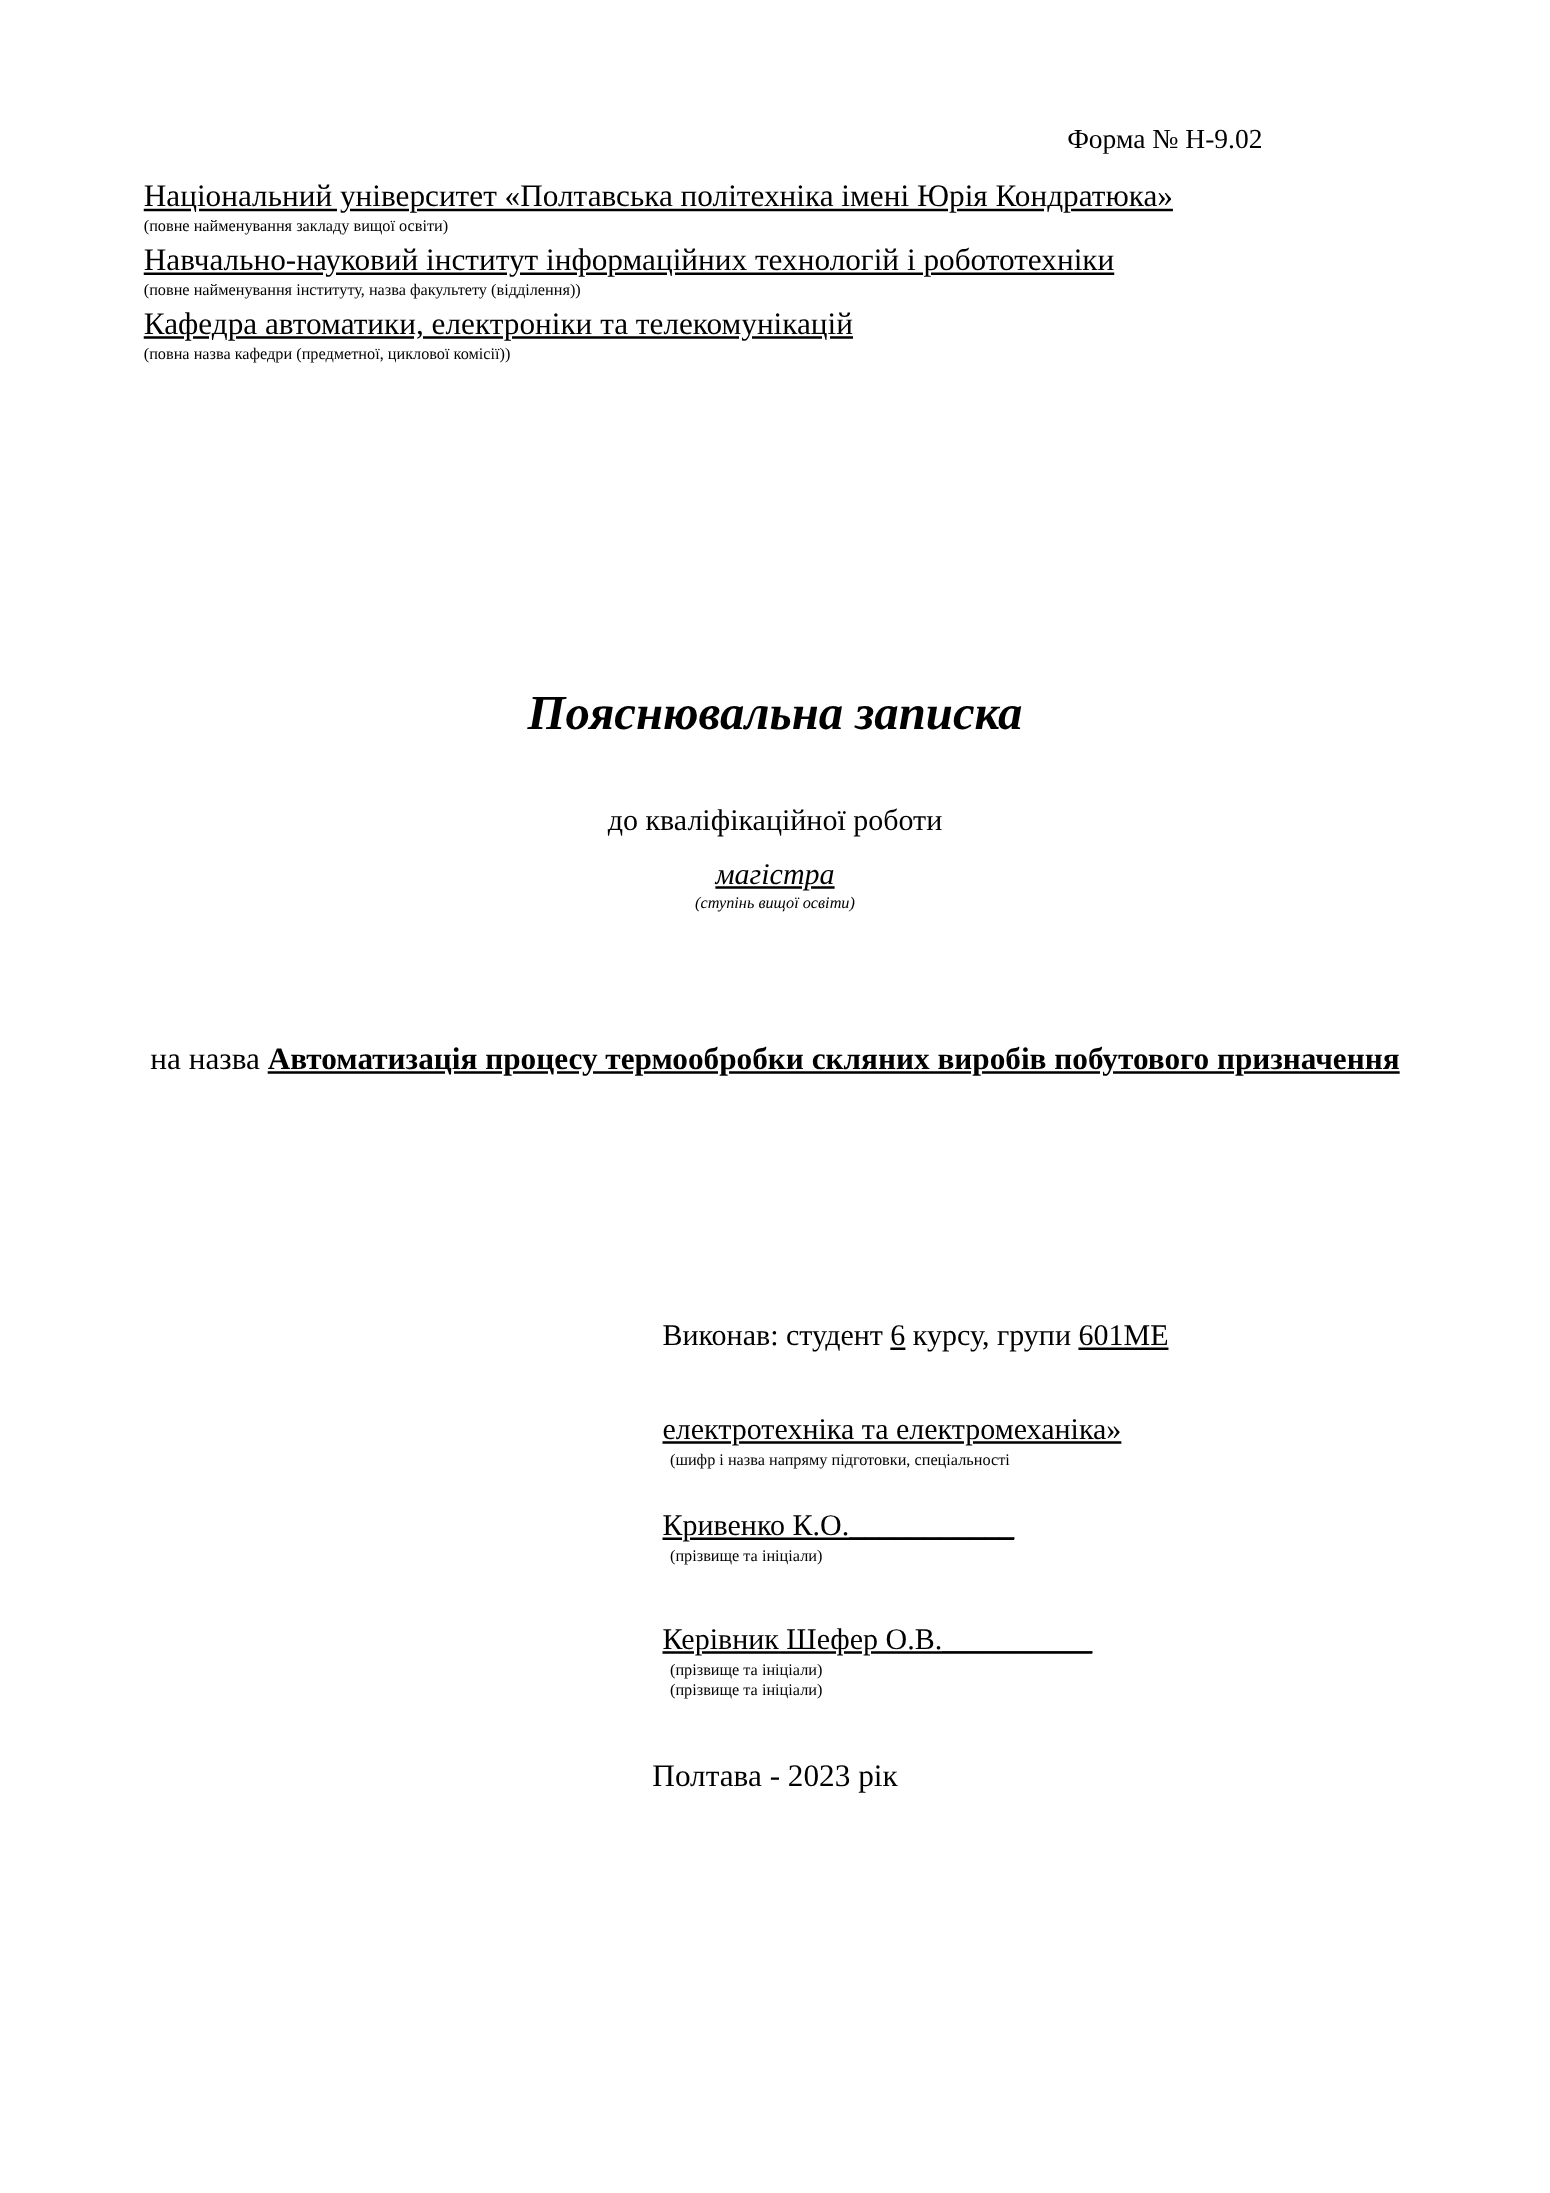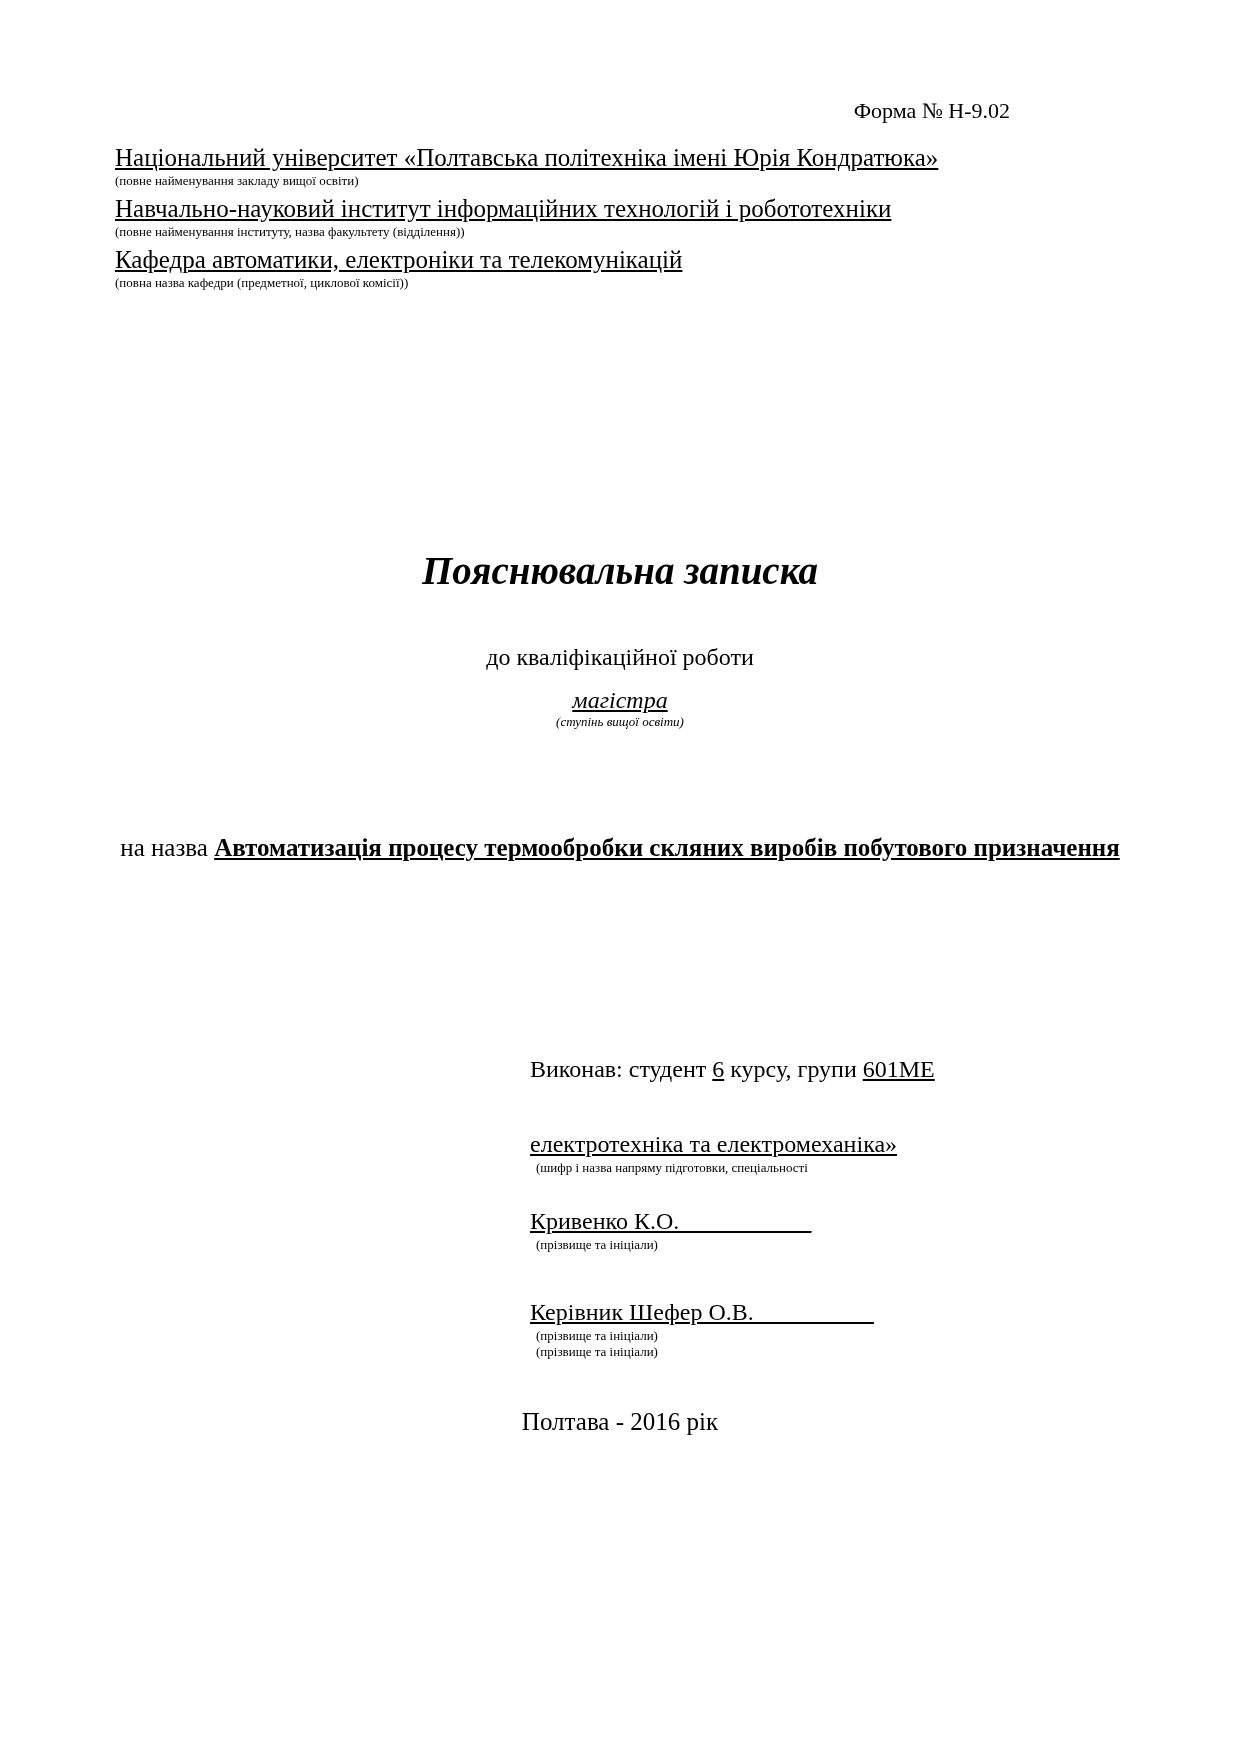--- a/index.html
+++ b/index.html
@@ -154,15 +154,15 @@
 
     <div class="p-line u gap-top">Кривенко К.О.___________</div>
     <div class="note">(прізвище та ініціали)</div>
 
     <div class="p-line u">Керівник Шефер О.В.__________</div>
     <div class="note">(прізвище та ініціали)</div>
 
     <div class="note">(прізвище та ініціали)</div>
   </div>
 
-  <div class="footer">Полтава - 2016 рік</div>
+  <div class="footer">Полтава - 2023 рік</div>
 
 </div>
 
 </body></html>

